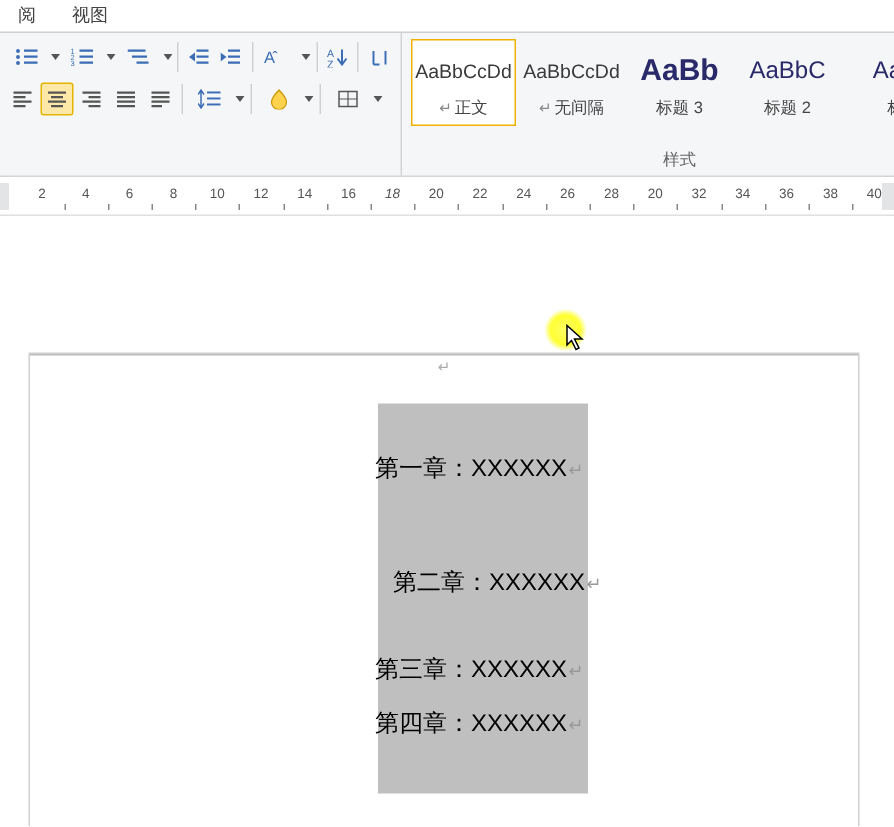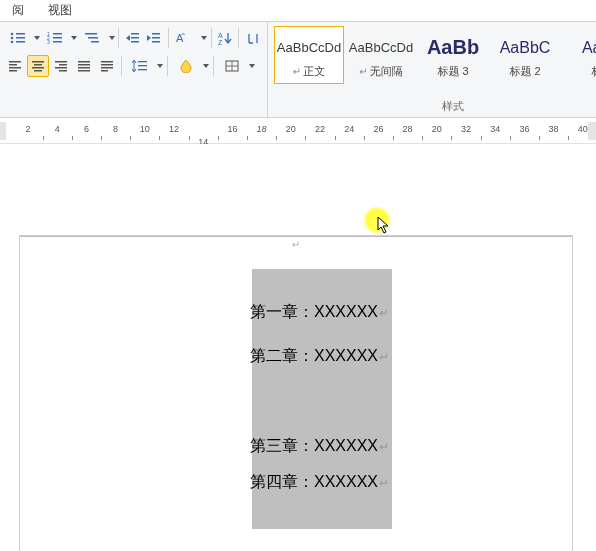--- a/index.html
+++ b/index.html
@@ -34,21 +34,21 @@
 .ruler .margin-r{position:absolute;right:0;top:0;height:18px;background:#e2e4e6;}
 .doc-area{position:absolute;left:0;right:0;top:144px;bottom:0;background:#fff;overflow:hidden;}
 .page{position:absolute;left:20px;top:92px;right:24px;border-top:1px solid #bcbcbc;box-shadow:0 0 0 1px #cfcfcf;background:#fff;height:600px;}
 .page-mark{position:absolute;top:2px;left:50%;transform:translateX(-50%);font-size:10px;color:#aaa;}
 .highlight{position:absolute;left:363px;top:62px;width:28px;height:28px;border-radius:50%;background:radial-gradient(circle,#ffff66 0%,#ffff33 50%,rgba(255,255,0,0) 72%);pointer-events:none;}
 .cursor{position:absolute;left:377px;top:72px;pointer-events:none;}
 .sel-block{position:absolute;left:252px;top:125px;width:140px;height:260px;background:#bfbfbf;}
 .chapter{position:absolute;left:250px;font-size:16px;color:#000;font-family:SimSun,serif;white-space:nowrap;}
 .chapter .ret{color:#999;font-size:12px;margin-left:1px;}
 .c1{top:158px;}
-.c2{top:202px;}
+.c2{top:234px;margin-left:12px;}
 .c3{top:292px;}
 .c4{top:328px;}
 </style>
 </head>
 <body>
 
 <div class="menubar">
   <span>阅</span>
   <span>视图</span>
 </div>
@@ -263,21 +263,21 @@
       <div class="num" style="left: 57.2px;">4</div>
       <div class="tick" style="left: 71.8px;"></div>
       <div class="num" style="left: 86.4px;">6</div>
       <div class="tick" style="left: 101px;"></div>
       <div class="num" style="left: 115.6px;">8</div>
       <div class="tick" style="left: 130.2px;"></div>
       <div class="num" style="left: 144.8px;">10</div>
       <div class="tick" style="left: 159.4px;"></div>
       <div class="num" style="left: 174px;">12</div>
       <div class="tick" style="left: 188.6px;"></div>
-      <div class="num" style="left: 203.2px; margin-top: 13px;">14</div>
+      <div class="num" style="left: 203.2px;">14</div>
       <div class="tick" style="left: 217.8px;"></div>
       <div class="num" style="left: 232.4px;">16</div>
       <div class="tick" style="left: 247px;"></div>
       <div class="num" style="left: 261.6px; font-style: italic;">18</div>
       <div class="tick" style="left: 276.2px;"></div>
       <div class="num" style="left: 290.8px;">20</div>
       <div class="tick" style="left: 305.4px;"></div>
       <div class="num" style="left: 320px;">22</div>
       <div class="tick" style="left: 334.6px;"></div>
       <div class="num" style="left: 349.2px;">24</div>

